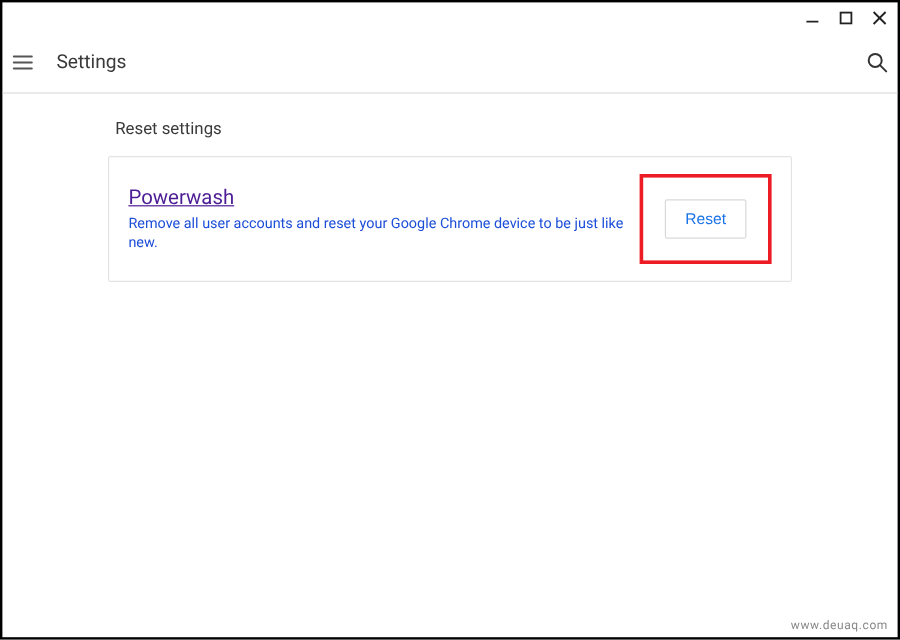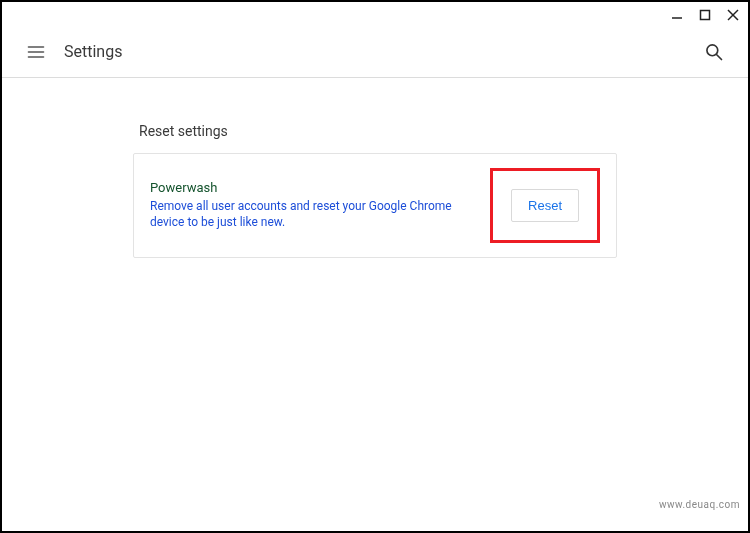--- a/index.html
+++ b/index.html
@@ -19,21 +19,21 @@
       display: flex;
       gap: 14px;
       align-items: center;
     }
     .win-ctrl { width: 14px; height: 14px; display:flex; align-items:center; justify-content:center; cursor:pointer; color:#222; }
     .win-ctrl svg { width:12px; height:12px; }
     .header {
       display: flex;
       align-items: center;
       height: 52px;
-      padding: 0 24px;
+      padding: 0 7px;
       margin-top: 24px;
       border-bottom: 1px solid #dcdcdc;
     }
     .hamburger { width:20px; height:20px; cursor:pointer; color:#555; display:flex; align-items:center; justify-content:center; }
     .hamburger svg { width:20px; height:20px; }
     .header-title {
       margin-left: 18px;
       font-size: 16px;
       color: #3a3a3a;
       font-weight: 400;
@@ -45,41 +45,41 @@
       color:#333;
       display:flex;align-items:center;justify-content:center;
     }
     .search-icon svg { width:20px; height:20px; }
     .content {
       padding: 22px 0 0 0;
       display:flex;
       justify-content:center;
     }
     .content-inner {
-      width: 484px;
-      margin-top: 23px;
+      width: 570px;
     }
     .section-title {
       font-size: 14px;
       color: #3a3a3a;
       margin: 0 0 14px 6px;
     }
     .card {
       border: 1px solid #e3e3e3;
       border-radius: 2px;
       padding: 14px 16px 14px 16px;
       display: flex;
       align-items: center;
       background:#fff;
     }
     .card-text { flex: 1; }
     .card-title {
-      font-size: 13px;
-      color: #14532d;
+      font-size: 17px;
+      color: #4c1d95;
       margin-bottom: 4px;
+      text-decoration: underline;
     }
     .card-desc {
       font-size: 12px;
       color: #1d4ed8;
       line-height: 1.3;
     }
     .reset-highlight {
       border: 3px solid #ed1c24;
       padding: 18px;
       margin-left: 12px;
@@ -89,21 +89,21 @@
       background: #fff;
       color: #1a73e8;
       font-size: 13px;
       font-weight: 500;
       padding: 8px 16px;
       cursor: pointer;
       border-radius: 2px;
     }
     .watermark {
       position: absolute;
-      bottom: 21px;
+      bottom: 4px;
       right: 8px;
       font-size: 10px;
       color: #888;
       letter-spacing: 0.5px;
     }
   </style>
 </head>
 <body>
 
 <div class="window-controls">

